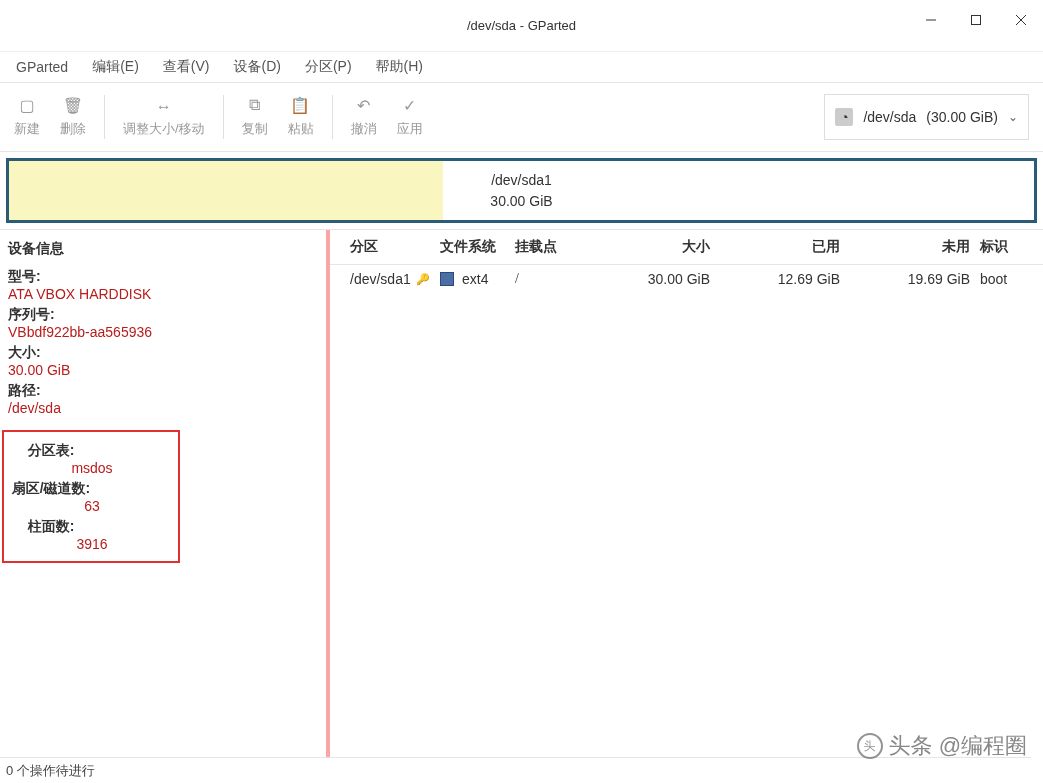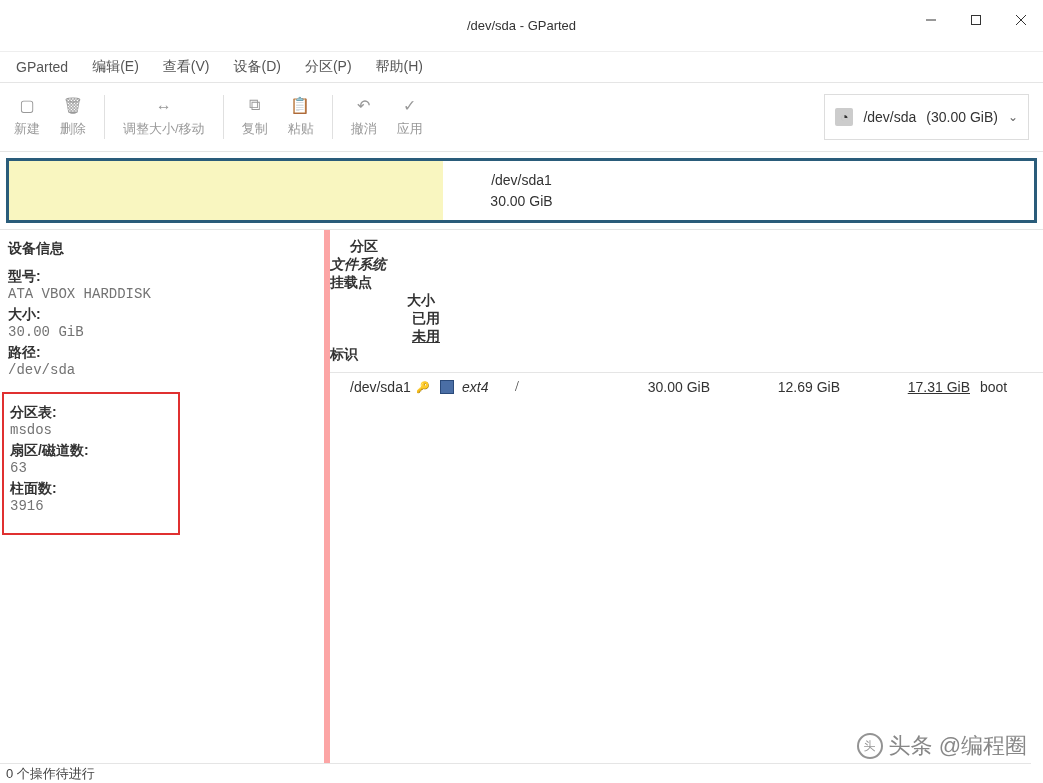--- a/index.html
+++ b/index.html
@@ -120,71 +120,71 @@
       color: #333;
       line-height: 1.5;
     }
     .main-area {
       display: flex;
       height: 540px;
       border-top: 1px solid #e5e5e5;
     }
     .sidebar {
       width: 330px;
-      border-right: 6px solid #fca5a5;
+      border-right: 4px solid #fca5a5;
       padding: 10px 0 0 8px;
       font-size: 14px;
       position: relative;
     }
     .info-title { font-weight: bold; margin-bottom: 8px; padding-left: 0px; }
     .info-row { display: flex; padding: 2px 0; flex-direction: column; }
     .info-label { width: 62px; font-weight: bold; flex-shrink: 0; }
-    .info-value { color: #737373; font-family: Liberation Mono, monospace; }
+    .info-value { color: #b91c1c; }
     .highlight-box {
       border: 2.5px solid #e03030;
-      padding: 8px 4px 17px 0;
+      padding: 8px 4px 7px 0;
       margin: 12px 8px 12px -6px;
       width: 178px;
+      text-align: center;
     }
     .highlight-box .info-row { padding: 2px 0 2px 6px; }
     .highlight-box .info-label { width: 82px; }
     .details {
       flex: 1;
       overflow: auto;
     }
     .plist-header {
       display: flex;
       border-bottom: 1px solid #e5e5e5;
       font-weight: bold;
       font-size: 14px;
       color: #333;
       padding: 8px 0;
-      flex-direction: column;
     }
     .plist-row {
       display: flex;
       padding: 6px 0;
       font-size: 14px;
       align-items: center;
     }
     .col-part { width: 110px; padding-left: 20px; display:flex; align-items:center; gap:6px; }
-    .col-fs { width: 75px; display:flex; align-items:center; gap:8px;font-style:italic; }
+    .col-fs { width: 75px; display:flex; align-items:center; gap:8px; }
     .col-mount { width: 90px; font-family: Liberation Serif, serif; }
     .col-size { width: 125px; text-align: right; padding-right: 20px; }
     .col-used { width: 130px; text-align: right; padding-right: 20px; }
-    .col-free { width: 120px; text-align: right; padding-right: 10px; text-decoration: underline; }
+    .col-free { width: 120px; text-align: right; padding-right: 10px; }
     .col-flags { width: 60px; }
     .fs-swatch { width: 14px; height: 14px; background: #4a6ea5; border: 1px solid #2a4a7a; }
     .key-icon { font-size: 11px; color: #888; }
     .statusbar {
       position: absolute;
       bottom: 0;
       left: 0;
       right: 12px;
-      height: 20px;
+      height: 26px;
       border-top: 1px solid #e5e5e5;
       display: flex;
       align-items: center;
       padding: 0 6px;
       font-size: 13px;
       color: #444;
       background: #fff;
     }
     .watermark {
       position: absolute;
@@ -295,20 +295,24 @@
 </div>
 
 <div class="main-area">
   <div class="sidebar">
     <div class="info-title">设备信息</div>
     <div class="info-row">
       <span class="info-label">型号:</span>
       <span class="info-value">ATA VBOX HARDDISK</span>
     </div>
     <div class="info-row">
+      <span class="info-label">序列号:</span>
+      <span class="info-value">VBbdf922bb-aa565936</span>
+    </div>
+    <div class="info-row">
       <span class="info-label">大小:</span>
       <span class="info-value">30.00 GiB</span>
     </div>
     <div class="info-row">
       <span class="info-label">路径:</span>
       <span class="info-value">/dev/sda</span>
     </div>
 
     <div class="highlight-box">
       <div class="info-row">
@@ -341,21 +345,21 @@
         <span>/dev/sda1</span>
         <span class="key-icon">🔑</span>
       </div>
       <div class="col-fs">
         <span class="fs-swatch"></span>
         <span>ext4</span>
       </div>
       <div class="col-mount">/</div>
       <div class="col-size">30.00 GiB</div>
       <div class="col-used">12.69 GiB</div>
-      <div class="col-free">17.31 GiB</div>
+      <div class="col-free">19.69 GiB</div>
       <div class="col-flags">boot</div>
     </div>
   </div>
 </div>
 
 <div class="statusbar">
   <span>0 个操作待进行</span>
 </div>
 
 <div class="watermark">

